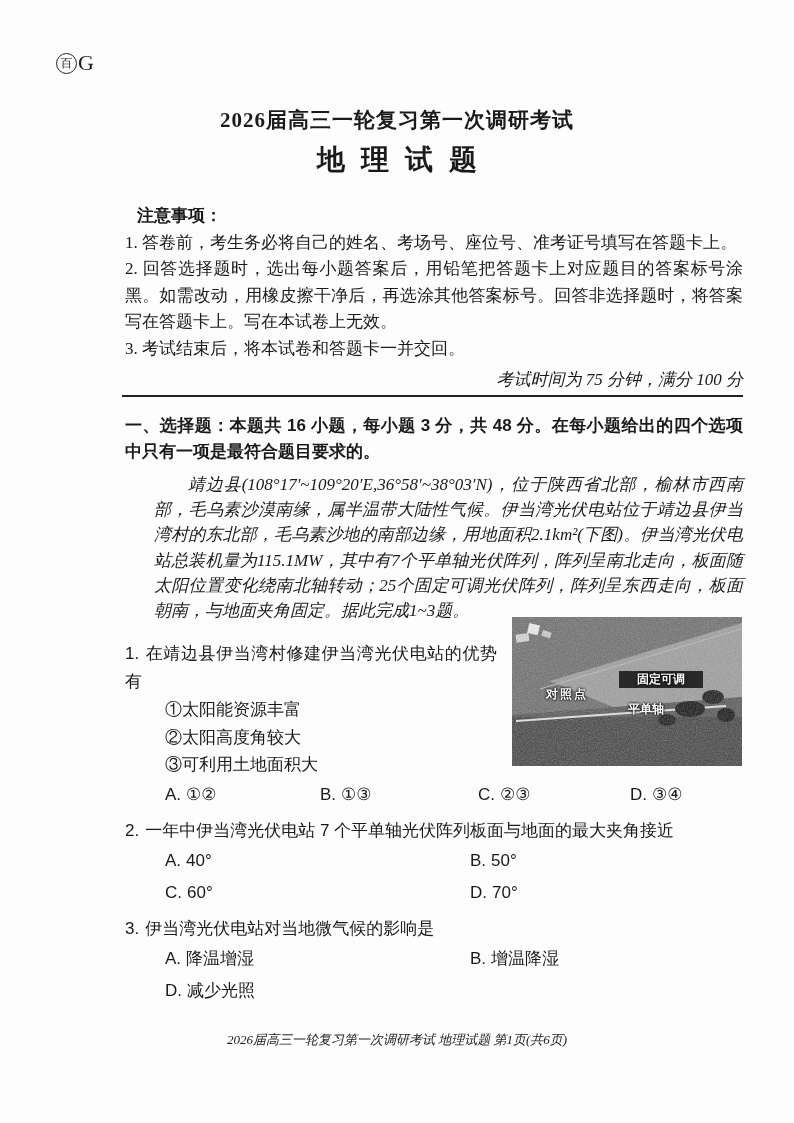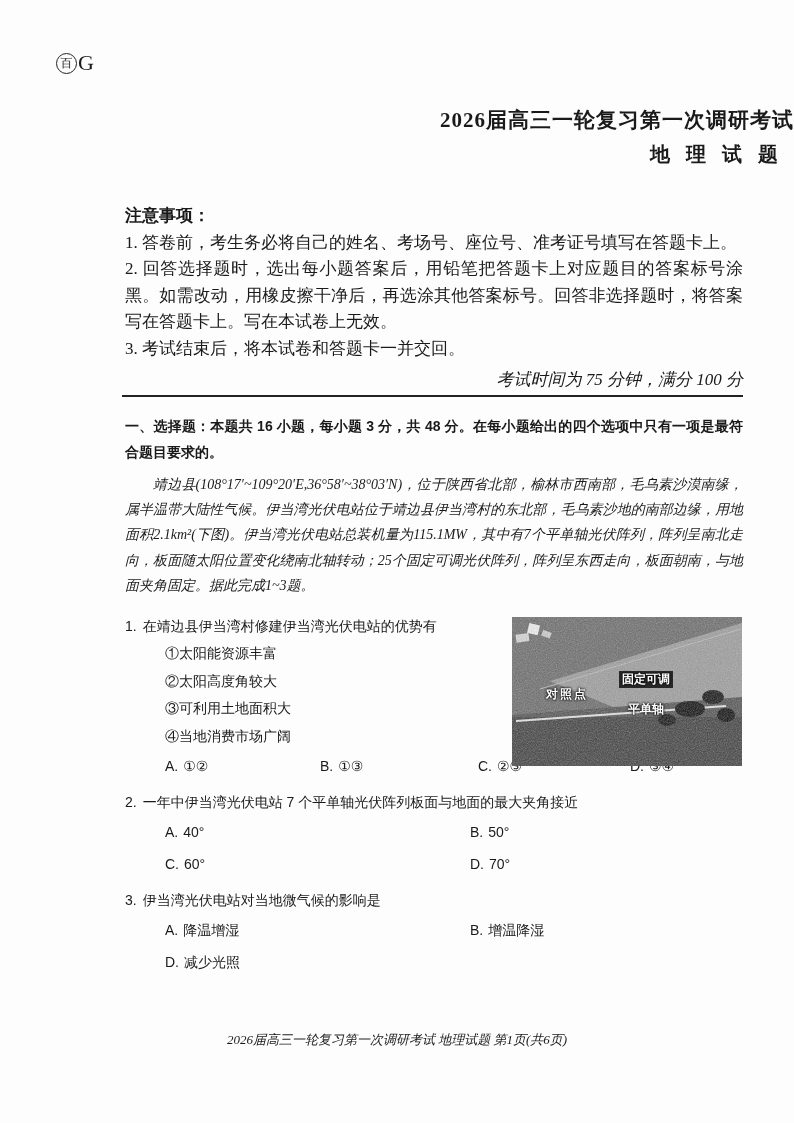--- a/index.html
+++ b/index.html
@@ -13,39 +13,40 @@
     color:#1a1a1a;
   }
   
   .logo{position:absolute;top:50px;left:56px;display:flex;align-items:center;gap:1px;}
   .logo-circle{
     display:inline-block;width:19px;height:19px;border:1.7px solid #222;border-radius:50%;
     font-size:12px;line-height:19px;text-align:center;font-family:"Liberation Serif",serif;
   }
   .logo-letter{font-size:22px;font-family:"Liberation Serif",serif;}
   
-  .header{position:absolute;top:106px;left:0;width:100%;text-align:right;}
+  .header{position:absolute;top:106px;left:0;width:100%;text-align:center;}
   .title1{font-size:21px;font-weight:bold;letter-spacing:1px;}
-  .title2{font-size:20px;font-weight:bold;letter-spacing:16px;margin-top:7px;text-indent:16px;}
+  .title2{font-size:28px;font-weight:bold;letter-spacing:16px;margin-top:7px;text-indent:16px;}
   
   .notice{position:absolute;top:203px;left:125px;width:618px;font-size:17px;line-height:26.5px;}
-  .notice-heading{font-family:"Liberation Sans",sans-serif;font-weight:bold;font-size:17px;}
+  .notice-heading{font-family:"Liberation Sans",sans-serif;font-weight:bold;font-size:17px;margin-left:12px;}
   .notice-item{text-align:justify;}
   .exam-info{text-align:right;font-style:italic;margin-top:5px;font-size:17px;}
   
   .rule{position:absolute;top:395px;left:122px;width:621px;border:none;border-top:2px solid #222;margin:0;}
   
-  .main{position:absolute;top:413px;left:125px;width:618px;font-size:14px;}
+  .main{position:absolute;top:413px;left:125px;width:618px;font-size:17px;}
   .section-heading{
     font-family:"Liberation Sans",sans-serif;font-weight:bold;
     line-height:26px;text-align:justify;
   }
   .passage{
     font-style:italic;line-height:25.2px;text-indent:2em;text-align:justify;
     margin-top:7px;
+    margin-left:29px;
   }
   .question{font-family:"Liberation Sans",sans-serif;}
   .q1{margin-top:14px;}
   .q-line{margin:0;line-height:28px;}
   .q1 .q-line{width:372px;text-align:justify;}
   .q-num{margin-right:6px;}
   .sub-items{list-style:none;margin:0;padding:0 0 0 40px;}
   .sub-items li{line-height:27.5px;}
   .options{display:grid;padding-left:40px;line-height:26px;}
   .cols4{grid-template-columns:155px 158px 152px 1fr;margin-top:3px;}
@@ -56,21 +57,21 @@
   .sat-figure{
     position:absolute;left:512px;top:617px;width:230px;height:149px;margin:0;
     background:#666;overflow:hidden;
   }
   .sat-figure svg{display:block;width:100%;height:100%;}
   .fig-label{
     position:absolute;color:#fff;font-family:"Liberation Sans",sans-serif;
     font-size:12px;font-weight:bold;text-shadow:0 0 2px #000,0 0 3px #000;white-space:nowrap;
   }
   .label-control{left:34px;top:69px;letter-spacing:2px;font-family:Liberation Mono, monospace;}
-  .label-fixed{left:107px;top:54px;background:rgba(10,10,10,0.8);padding:0 3px;}
+  .label-fixed{left:107px;top:54px;background:rgba(10,10,10,0.8);padding:0 18px;}
   .label-axis{left:116px;top:84px;}
   
   .footer{
     position:absolute;top:1031px;left:0;width:100%;text-align:center;
     font-style:italic;font-size:13px;
   }
 </style>
 </head>
 <body>
 
@@ -99,21 +100,20 @@
   <main class="main">
     <div class="section-heading">一、选择题：本题共 16 小题，每小题 3 分，共 48 分。在每小题给出的四个选项中只有一项是最符合题目要求的。</div>
     <p class="passage">靖边县(108°17′~109°20′E,36°58′~38°03′N)，位于陕西省北部，榆林市西南部，毛乌素沙漠南缘，属半温带大陆性气候。伊当湾光伏电站位于靖边县伊当湾村的东北部，毛乌素沙地的南部边缘，用地面积2.1km²(下图)。伊当湾光伏电站总装机量为115.1MW，其中有7个平单轴光伏阵列，阵列呈南北走向，板面随太阳位置变化绕南北轴转动；25个固定可调光伏阵列，阵列呈东西走向，板面朝南，与地面夹角固定。据此完成1~3题。</p>
 
     <section class="question q1">
       <p class="q-line"><span class="q-num">1.</span><span>在靖边县伊当湾村修建伊当湾光伏电站的优势有</span></p>
       <ul class="sub-items">
         <li>①太阳能资源丰富</li>
         <li>②太阳高度角较大</li>
         <li>③可利用土地面积大</li>
-        <li>④当地消费市场广阔</li>
       </ul>
       <div class="options cols4">
         <span class="option"><span class="opt-label">A.</span><span>①②</span></span>
         <span class="option"><span class="opt-label">B.</span><span>①③</span></span>
         <span class="option"><span class="opt-label">C.</span><span>②③</span></span>
         <span class="option"><span class="opt-label">D.</span><span>③④</span></span>
       </div>
     </section>
 
     <section class="question q2">

